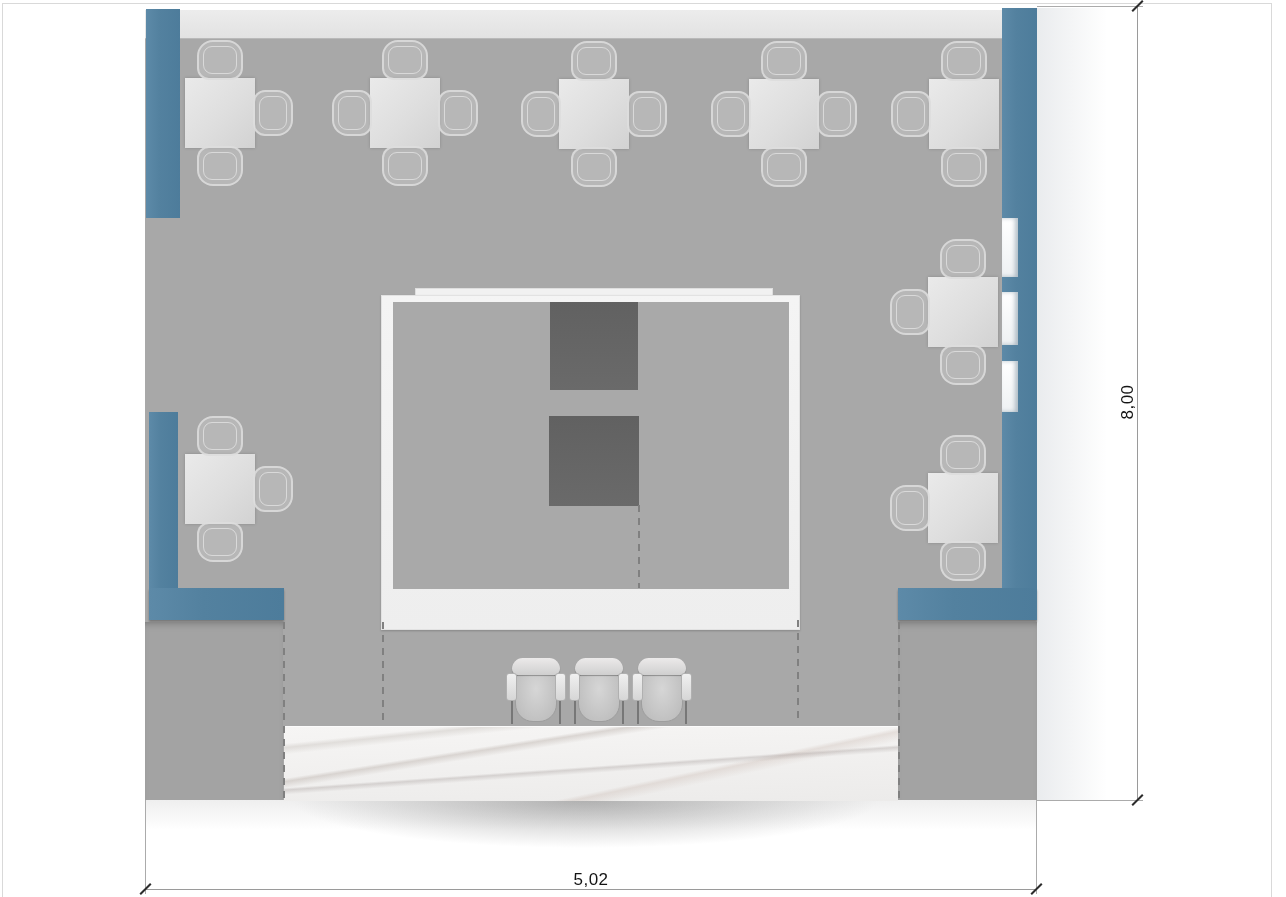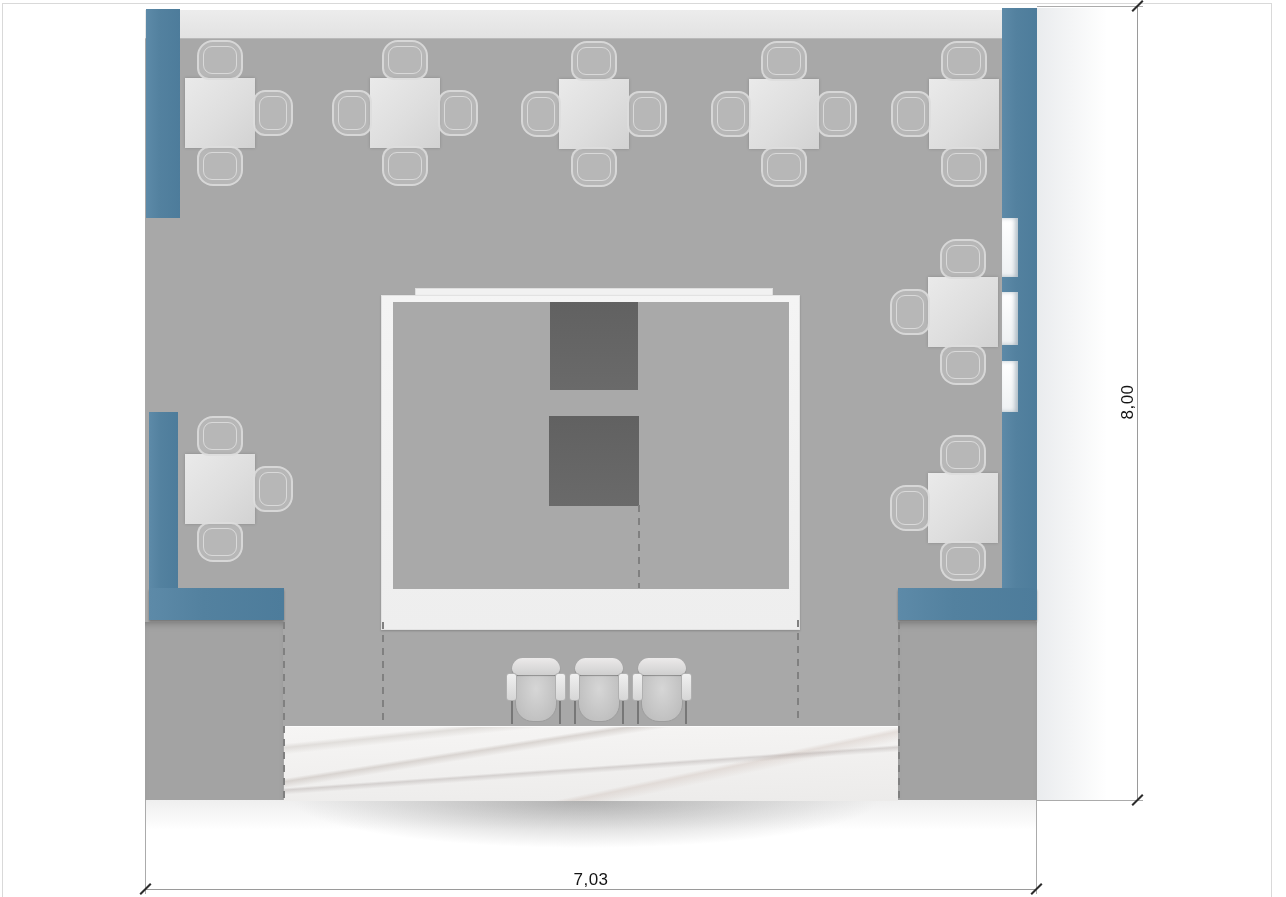--- a/index.html
+++ b/index.html
@@ -217,14 +217,14 @@
   <div class="dim-line" style="left:1137px;top:6px;width:1px;height:795px;"></div>
   <div class="tick" style="left:1130px;top:5px;"></div>
   <div class="tick" style="left:1130px;top:799px;"></div>
   <div class="dim-label vert" style="left:1098px;top:392px;">8,00</div>
 
   <div class="dim-ext" style="left:145px;top:800px;width:1px;height:94px;"></div>
   <div class="dim-ext" style="left:1036px;top:800px;width:1px;height:94px;"></div>
   <div class="dim-line" style="left:145px;top:889px;width:892px;height:1px;"></div>
   <div class="tick" style="left:138px;top:888px;"></div>
   <div class="tick" style="left:1029px;top:888px;"></div>
-  <div class="dim-label" style="left:561px;top:870px;">7,03</div>
+  <div class="dim-label" style="left:561px;top:870px;">5,02</div>
 </div>
 
 </body></html>

